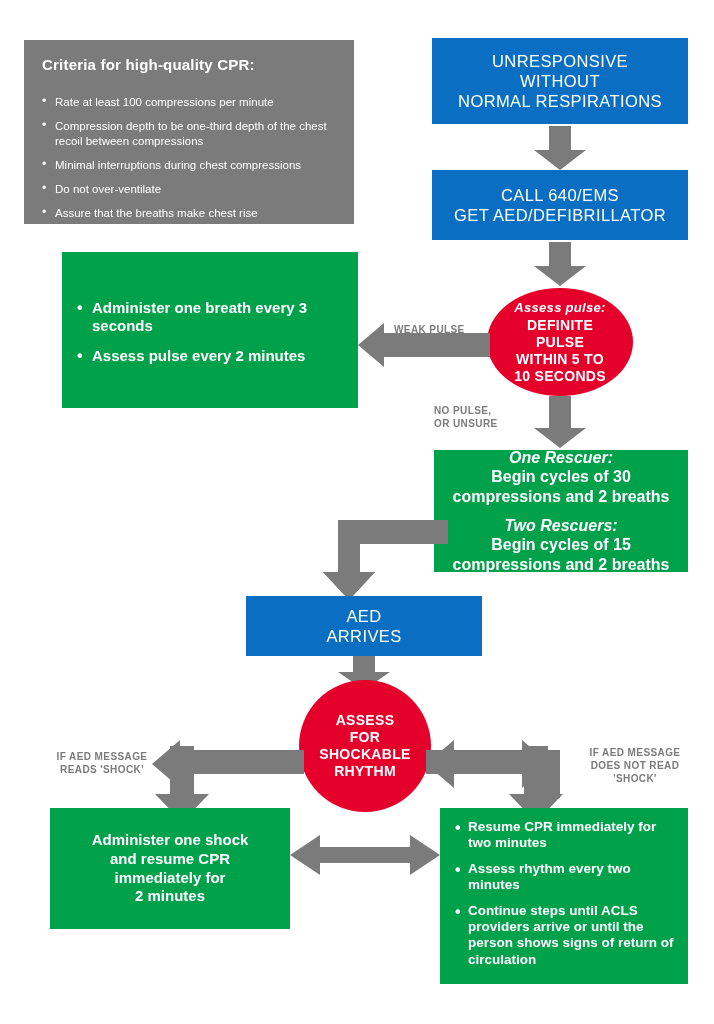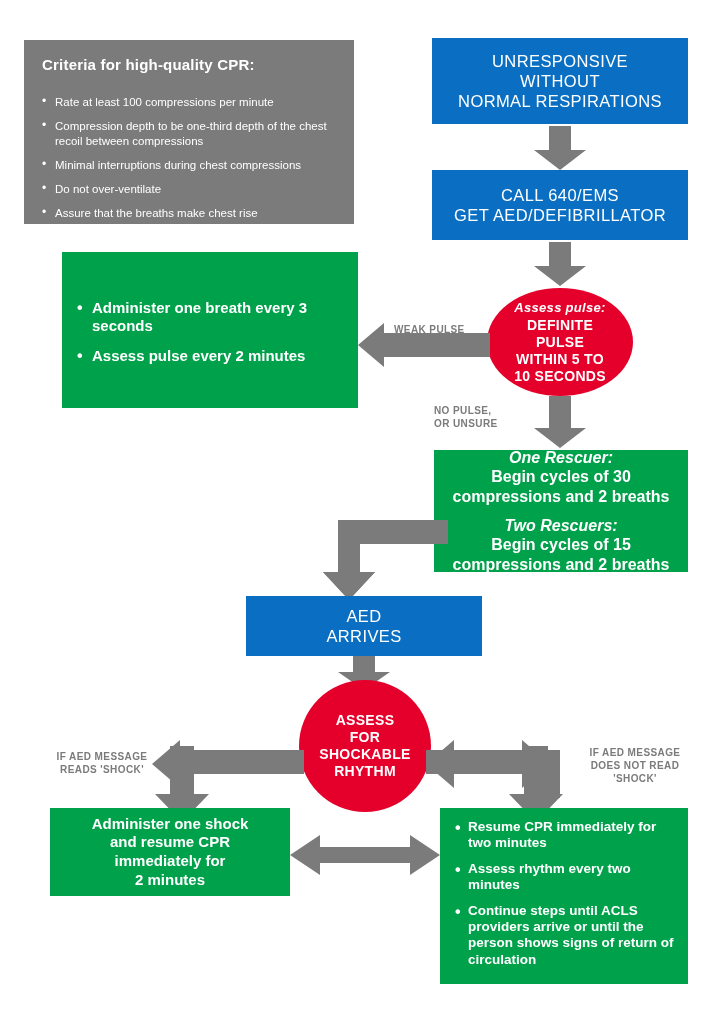--- a/index.html
+++ b/index.html
@@ -299,21 +299,21 @@
   </svg>
   <svg class="arrow-svg" style="left:506px; top:726px;" width="60" height="96" viewBox="0 0 60 96">
     <polygon points="18,20 42,20 42,68 57,68 30,96 3,68 18,68" fill="#7b7b7b"></polygon>
   </svg>
   <div class="conn-label" style="left:570px; top:746px; width:130px; text-align:center;">
     <div>IF AED MESSAGE</div>
     <div>DOES NOT READ</div>
     <div>'SHOCK'</div>
   </div>
 
-  <div class="node green" style="left:50px; top:808px; width:240px; height:88px;">
+  <div class="node green" style="left:50px; top:808px; width:240px; height:121px;">
     <div class="plain-center">
       <div>
         <div>Administer one shock</div>
         <div>and resume CPR</div>
         <div>immediately for</div>
         <div>2 minutes</div>
       </div>
     </div>
   </div>
 

